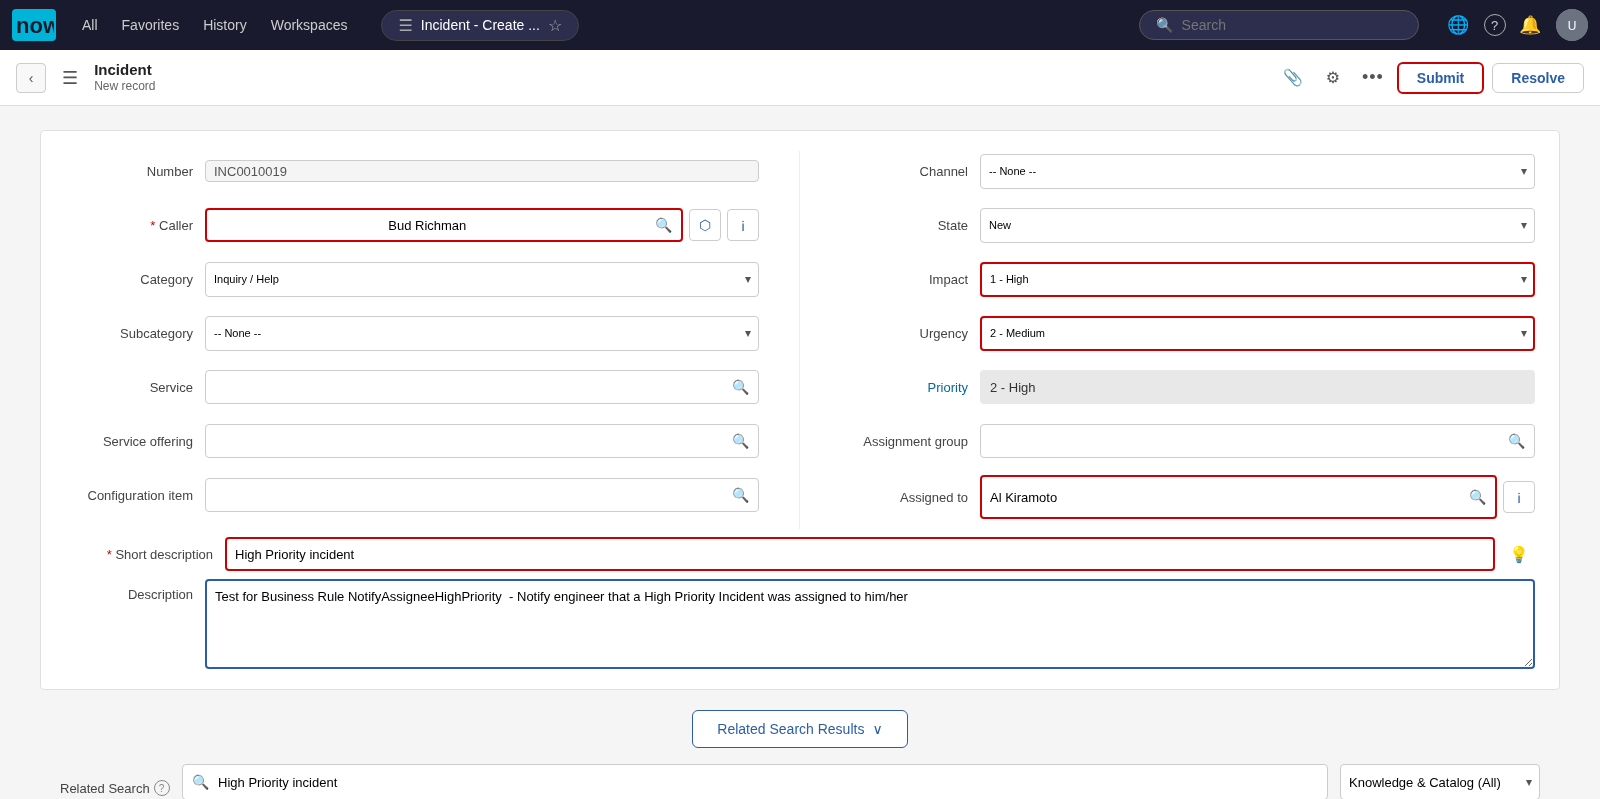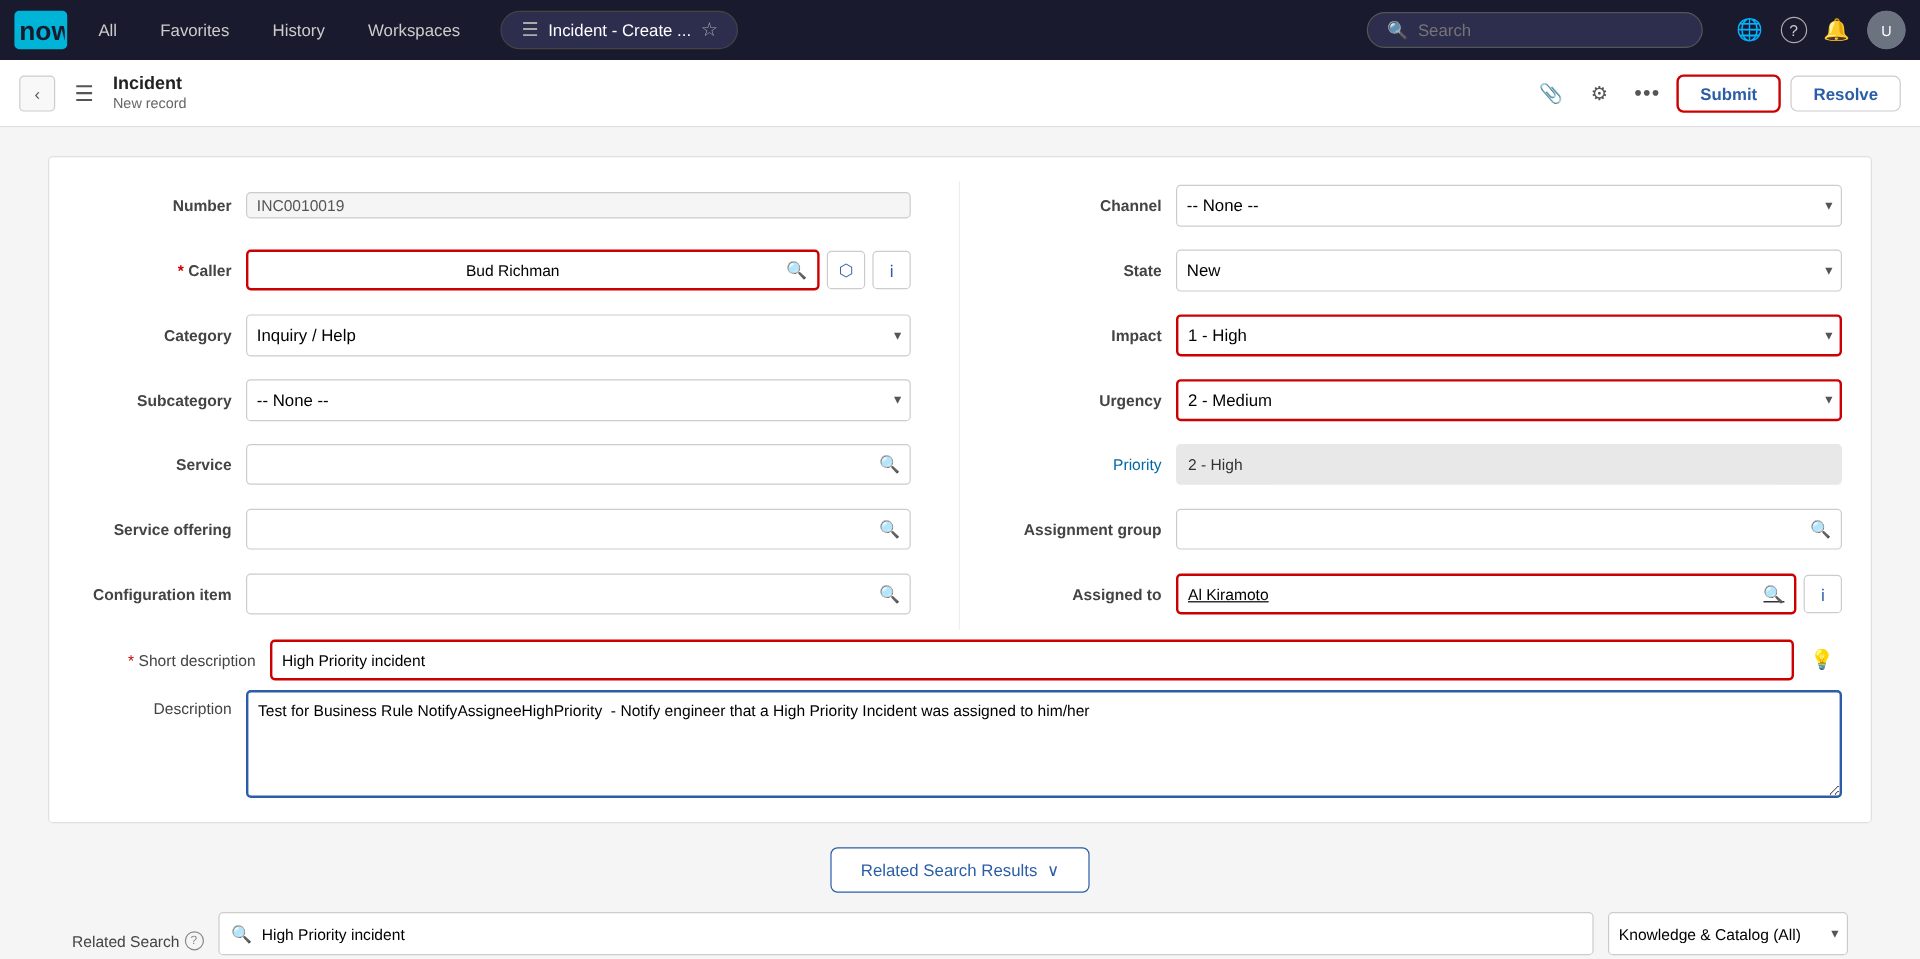--- a/index.html
+++ b/index.html
@@ -23,21 +23,21 @@
       display: flex;
       align-items: center;
       justify-content: center;
       font-weight: 900;
       font-size: 13px;
       color: #000000;
       flex-shrink: 0;
     }
     .nav-links {
       display: flex;
-      gap: 16px;
+      gap: 4px;
       align-items: flex-end;
     }
     .nav-link {
       color: #ccc;
       padding: 6px 10px;
       border-radius: 4px;
       cursor: pointer;
       font-size: 14px;
       white-space: nowrap;
     }
@@ -187,21 +187,20 @@
       margin-bottom: 10px;
       min-height: 40px;
     }
     .form-label {
       text-align: right;
       width: 140px;
       min-width: 140px;
       padding-right: 12px;
       color: #444;
       font-size: 13px;
-      font-weight: bold;
     }
     .form-label.required::before {
       content: '* ';
       color: #c00;
     }
     .form-control {
       flex: 1;
       height: 22px;
       border: 1px solid #ccc;
       border-radius: 4px;
@@ -287,21 +286,21 @@
     .select-wrapper {
       flex: 1;
       position: relative;
     }
     .form-select {
       width: 100%;
       height: 35px;
       border: 1px solid #ccc;
       border-radius: 4px;
       padding: 4px 28px 4px 8px;
-      font-size: 14px;
+      font-size: 11px;
       background: #fff;
       appearance: none;
       outline: none;
       cursor: pointer;
     }
     .select-arrow {
       position: absolute;
       right: 8px;
       top: 50%;
       transform: translateY(-50%);
@@ -352,23 +351,22 @@
       display: flex;
       align-items: center;
       gap: 6px;
     }
     .assigned-input-box {
       display: flex;
       align-items: center;
       border: 2px solid #c00;
       border-radius: 4px;
       background: #fff;
-      height: 34px;
-      flex: 1;
-      text-decoration: underline;
+      height: 44px;
+      flex: 1;
     }
     .assigned-input-box input {
       flex: 1;
       border: none;
       outline: none;
       padding: 4px 8px;
       font-size: 13px;
       background: transparent;
     }
     .assigned-input-box .search-btn {

